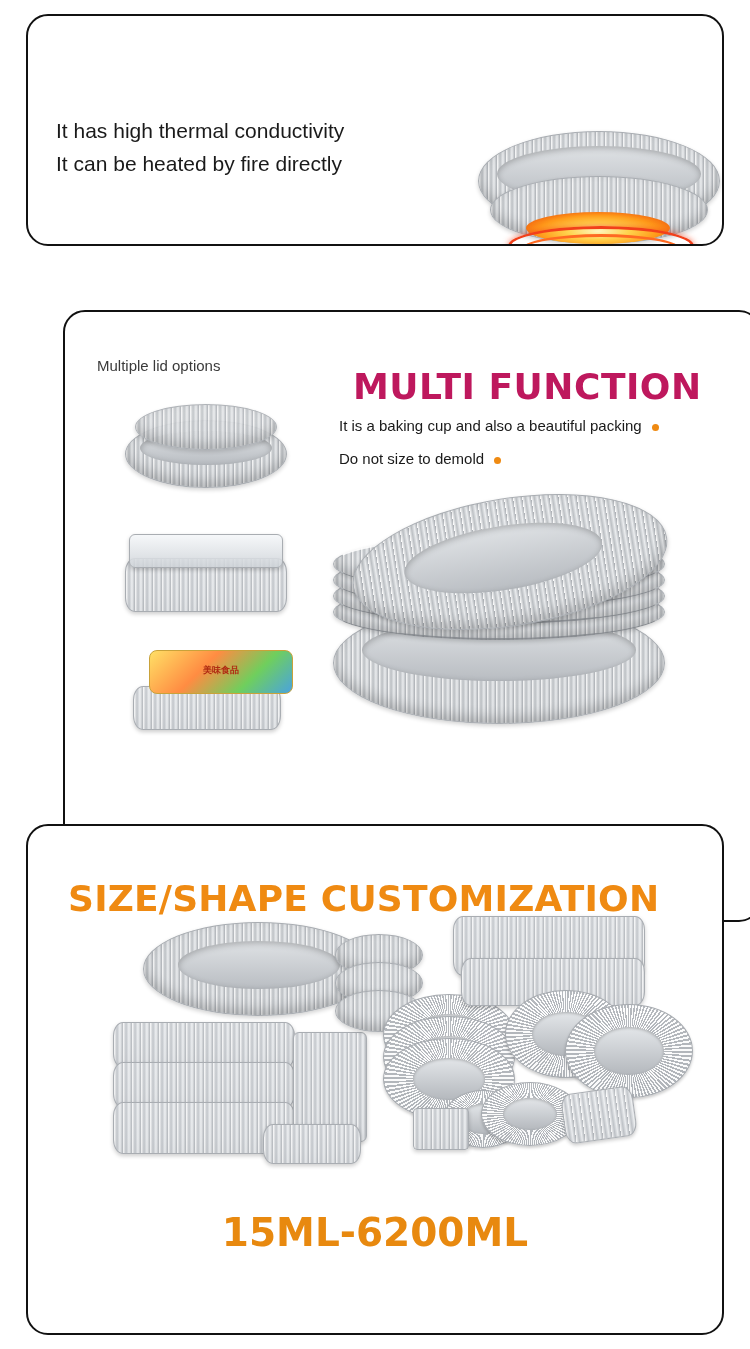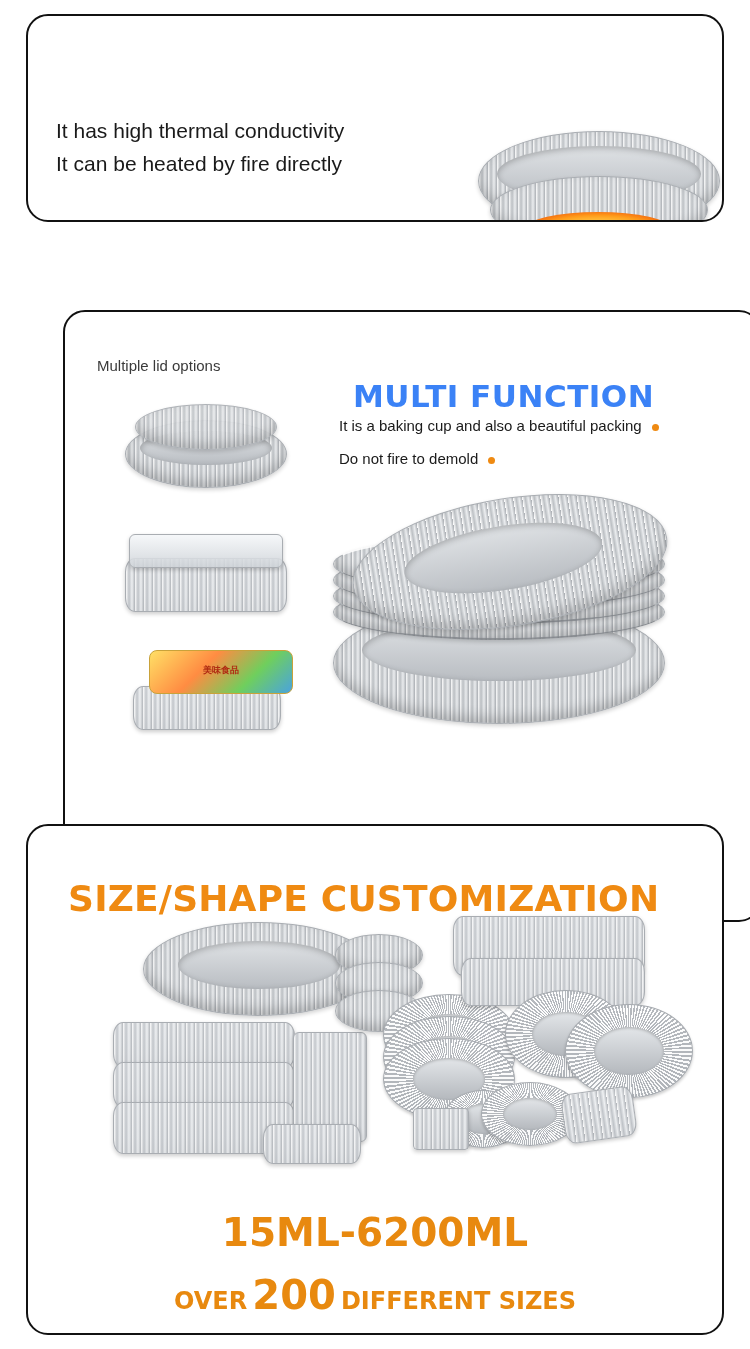--- a/index.html
+++ b/index.html
@@ -29,21 +29,21 @@
     box-sizing: border-box;
     border: 2px solid #111111;
     border-radius: 22px;
     background: #ffffff;
     overflow: hidden;
   }
 
   
   #panel-thermal {
     top: 14px;
-    height: 208px;
+    height: 232px;
     padding-left: 24px;
   }
   .thermal-text {
     position: absolute;
     left: 28px;
     top: 98px;
     font-size: 21px;
     line-height: 33px;
     color: #1a1a1a;
     white-space: nowrap;
@@ -120,25 +120,25 @@
   .lid-label {
     position: absolute;
     left: 32px;
     top: 45px;
     font-size: 15px;
     color: #3a3a3a;
   }
   .multi-title {
     position: absolute;
     left: 288px;
-    top: 40px;
-    font-size: 31px;
+    top: 24px;
+    font-size: 36px;
     font-weight: bold;
     letter-spacing: 0.5px;
-    color: #3b82f6;
+    color: #be185d;
     font-family: "DejaVu Sans", sans-serif;
   }
   .bullets {
     position: absolute;
     right: 20px;
     top: 105px;
     width: 400px;
     text-align: left;
   }
   .bullet-row {
@@ -301,21 +301,21 @@
 
     <div class="lid-label">Multiple lid options</div>
 
     <h2 class="multi-title">MULTI FUNCTION</h2>
 
     <div class="bullets">
       <div class="bullet-row">
         <span>It is a baking cup and also a beautiful packing</span><span class="bullet-dot"></span>
       </div>
       <div class="bullet-row">
-        <span>Do not fire to demold</span><span class="bullet-dot"></span>
+        <span>Do not size to demold</span><span class="bullet-dot"></span>
       </div>
     </div>
 
     <div class="sample sample-round">
       <div class="pan oval-pan" style="left:0; top:18px; width:160px; height:66px;">
         <div class="pan-inner" style="left:14px; top:10px; width:132px; height:34px;"></div>
       </div>
       <div class="pan oval-pan" style="left:10px; top:2px; width:140px; height:44px; opacity:0.92;"></div>
     </div>
 
@@ -378,20 +378,15 @@
 
       <div class="round-lid tray" style="left:330px; top:178px; width:78px; height:56px;"></div>
       <div class="rect-pan tray" style="left:300px; top:196px; width:54px; height:40px; border-radius:4px;"></div>
       <div class="round-lid tray" style="left:368px; top:170px; width:96px; height:62px;"></div>
       <div class="rect-pan tray" style="left:450px; top:178px; width:70px; height:48px; transform:rotate(-8deg);"></div>
       <div class="rect-pan tray" style="left:150px; top:212px; width:96px; height:38px;"></div>
     </div>
 
     <div class="volume">15ML-6200ML</div>
 
-    <div class="sizes-line">
-      <span class="small">OVER</span>
-      <span class="big">200</span>
-      <span class="small">DIFFERENT SIZES</span>
-    </div>
   </section>
 
 </div>
 
 </body></html>

